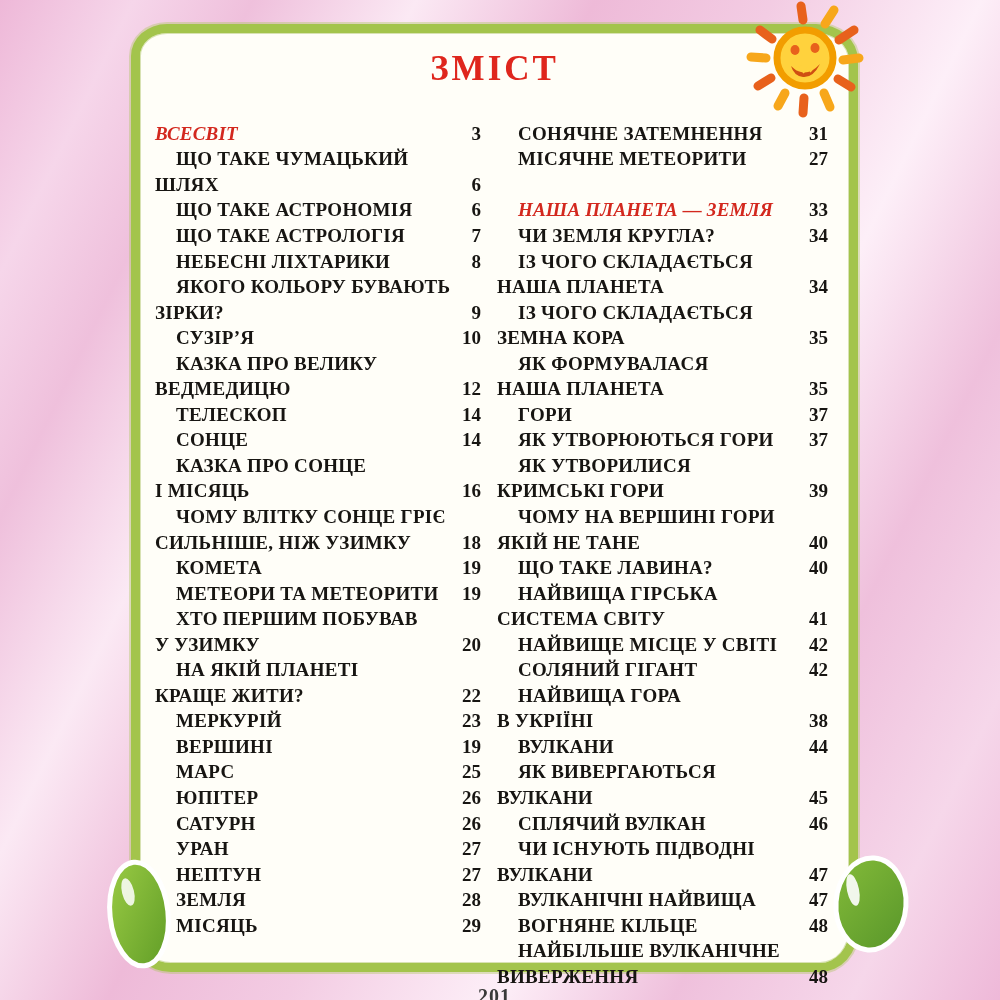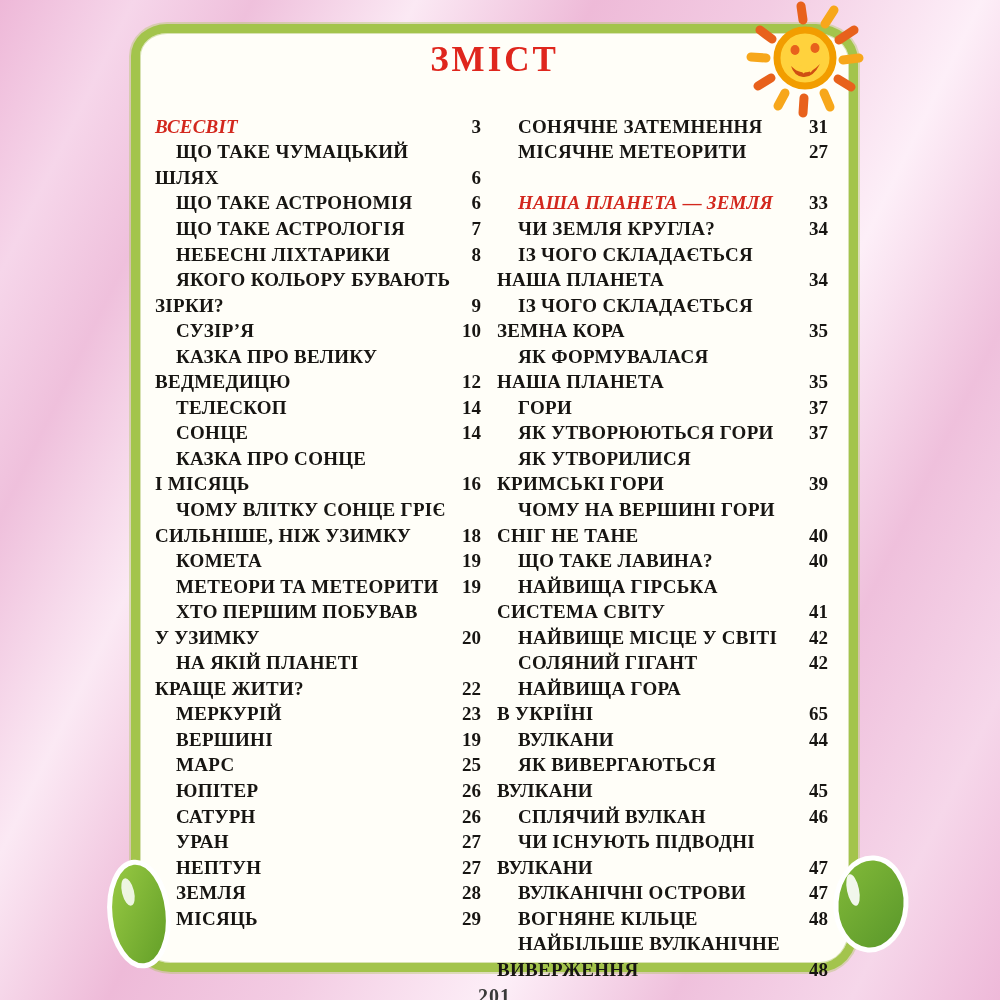--- a/index.html
+++ b/index.html
@@ -14,25 +14,25 @@
   }
   .page{
     position:absolute;left:131px;top:24px;width:727px;height:948px;
     background:#fffef8;
     border:9px solid #a3c44c;
     border-radius:36px 42px 38px 40px / 32px 36px 42px 36px;
     box-sizing:border-box;
     box-shadow:0 0 0 2px rgba(163,196,76,.35), inset 0 0 0 1px rgba(143,174,53,.35);
   }
   .title{
-    position:absolute;left:131px;top:40px;width:727px;
+    position:absolute;left:131px;top:49px;width:727px;
     text-align:center;font-size:35px;font-weight:700;
     color:#df261d;letter-spacing:3px;
   }
-  .col{position:absolute;top:114px;}
+  .col{position:absolute;top:121px;}
   .col.left{left:155px;width:326px;}
   .col.right{left:497px;width:331px;font-family:Liberation Serif, serif;}
   .row{
     height:25.55px;display:flex;justify-content:space-between;
     align-items:center;white-space:nowrap;
   }
   .row .txt{
     font-size:19px;font-weight:700;color:#171512;letter-spacing:.3px;
   }
   .row.indent .txt{padding-left:21px;}
@@ -287,21 +287,21 @@
     </div>
     <div class="row">
       <span class="txt">КРИМСЬКІ ГОРИ</span>
       <span class="pg">39</span>
     </div>
     <div class="row indent">
       <span class="txt">ЧОМУ НА ВЕРШИНІ ГОРИ</span>
       <span class="pg"></span>
     </div>
     <div class="row">
-      <span class="txt">СНІГ НЕ ТАНЕ</span>
+      <span class="txt">ЯКІЙ НЕ ТАНЕ</span>
       <span class="pg">40</span>
     </div>
     <div class="row indent">
       <span class="txt">ЩО ТАКЕ ЛАВИНА?</span>
       <span class="pg">40</span>
     </div>
     <div class="row indent">
       <span class="txt">НАЙВИЩА ГІРСЬКА</span>
       <span class="pg"></span>
     </div>
@@ -316,21 +316,21 @@
     <div class="row indent">
       <span class="txt">СОЛЯНИЙ ГІГАНТ</span>
       <span class="pg">42</span>
     </div>
     <div class="row indent">
       <span class="txt">НАЙВИЩА ГОРА</span>
       <span class="pg"></span>
     </div>
     <div class="row">
       <span class="txt">В УКРІЇНІ</span>
-      <span class="pg">65</span>
+      <span class="pg">38</span>
     </div>
     <div class="row indent">
       <span class="txt">ВУЛКАНИ</span>
       <span class="pg">44</span>
     </div>
     <div class="row indent">
       <span class="txt">ЯК ВИВЕРГАЮТЬСЯ</span>
       <span class="pg"></span>
     </div>
     <div class="row">
@@ -343,21 +343,21 @@
     </div>
     <div class="row indent">
       <span class="txt">ЧИ ІСНУЮТЬ ПІДВОДНІ</span>
       <span class="pg"></span>
     </div>
     <div class="row">
       <span class="txt">ВУЛКАНИ</span>
       <span class="pg">47</span>
     </div>
     <div class="row indent">
-      <span class="txt">ВУЛКАНІЧНІ ОСТРОВИ</span>
+      <span class="txt">ВУЛКАНІЧНІ НАЙВИЩА</span>
       <span class="pg">47</span>
     </div>
     <div class="row indent">
       <span class="txt">ВОГНЯНЕ КІЛЬЦЕ</span>
       <span class="pg">48</span>
     </div>
     <div class="row indent">
       <span class="txt">НАЙБІЛЬШЕ ВУЛКАНІЧНЕ</span>
       <span class="pg"></span>
     </div>

